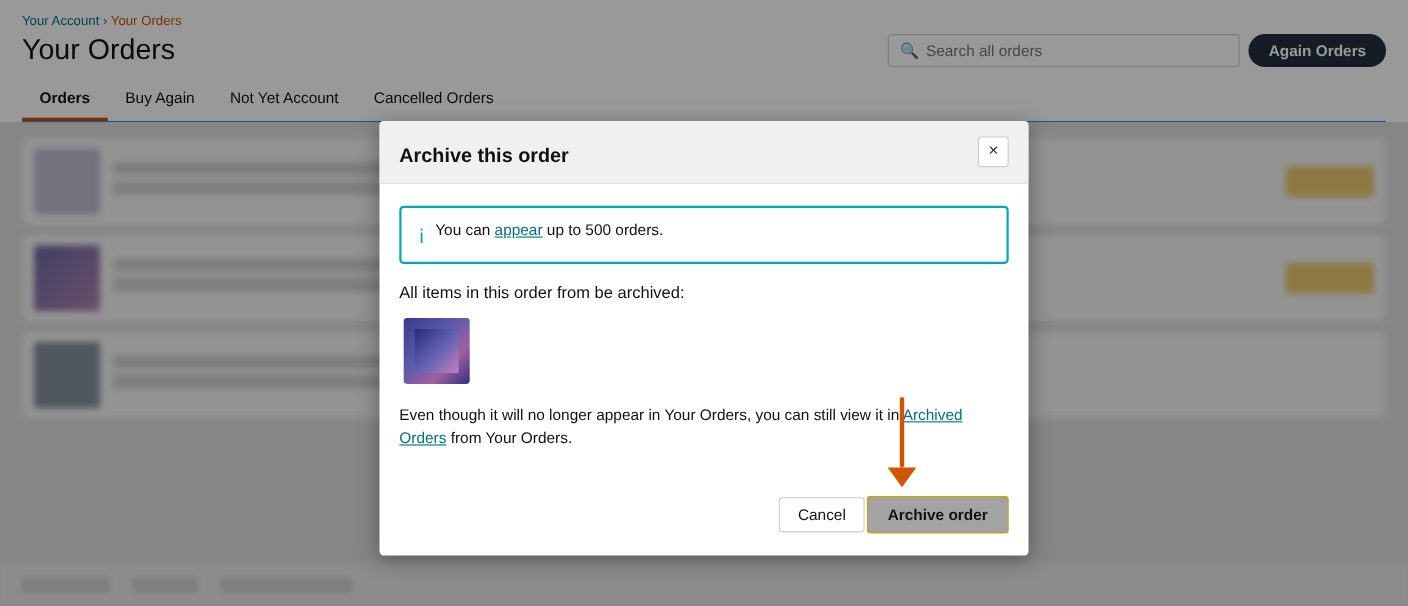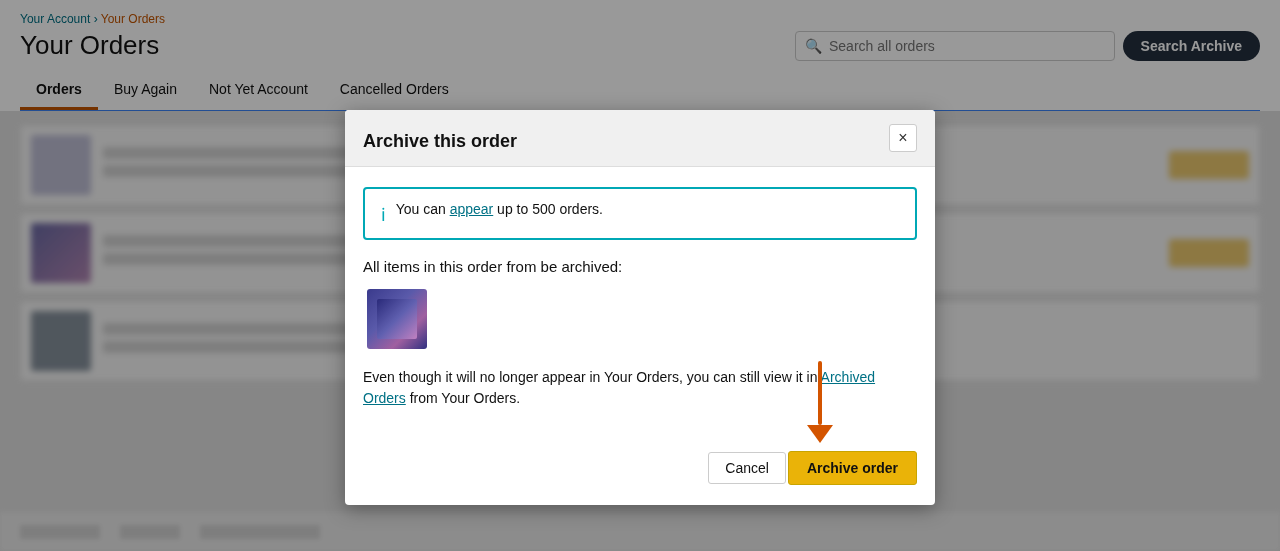--- a/index.html
+++ b/index.html
@@ -289,21 +289,21 @@
       background: #fff;
       border: 1px solid #ccc;
       border-radius: 3px;
       padding: 7px 16px;
       font-size: 14px;
       cursor: pointer;
       color: #111;
     }
 
     .btn-archive {
-      background: #eab308;
+      background: #a3a3a3;
       border: 1px solid #c8a400;
       border-radius: 3px;
       padding: 8px 18px;
       font-size: 14px;
       font-weight: 600;
       cursor: pointer;
       color: #111;
     }
 
     
@@ -365,21 +365,21 @@
     <span> › </span>
     <span style="color:#c45500;">Your Orders</span>
   </div>
   <div class="page-title-row">
     <h1 class="page-title">Your Orders</h1>
     <div class="search-bar">
       <div class="search-input-wrap">
         <span class="search-icon-svg">🔍</span>
         <input type="text" placeholder="Search all orders" style="">
       </div>
-      <button class="search-btn">Search Archive</button>
+      <button class="search-btn">Again Orders</button>
     </div>
   </div>
   <div class="tabs-row">
     <div class="tab active">Orders</div>
     <div class="tab">Buy Again</div>
     <div class="tab">Not Yet Account</div>
     <div class="tab">Cancelled Orders</div>
   </div>
 </div>
 

